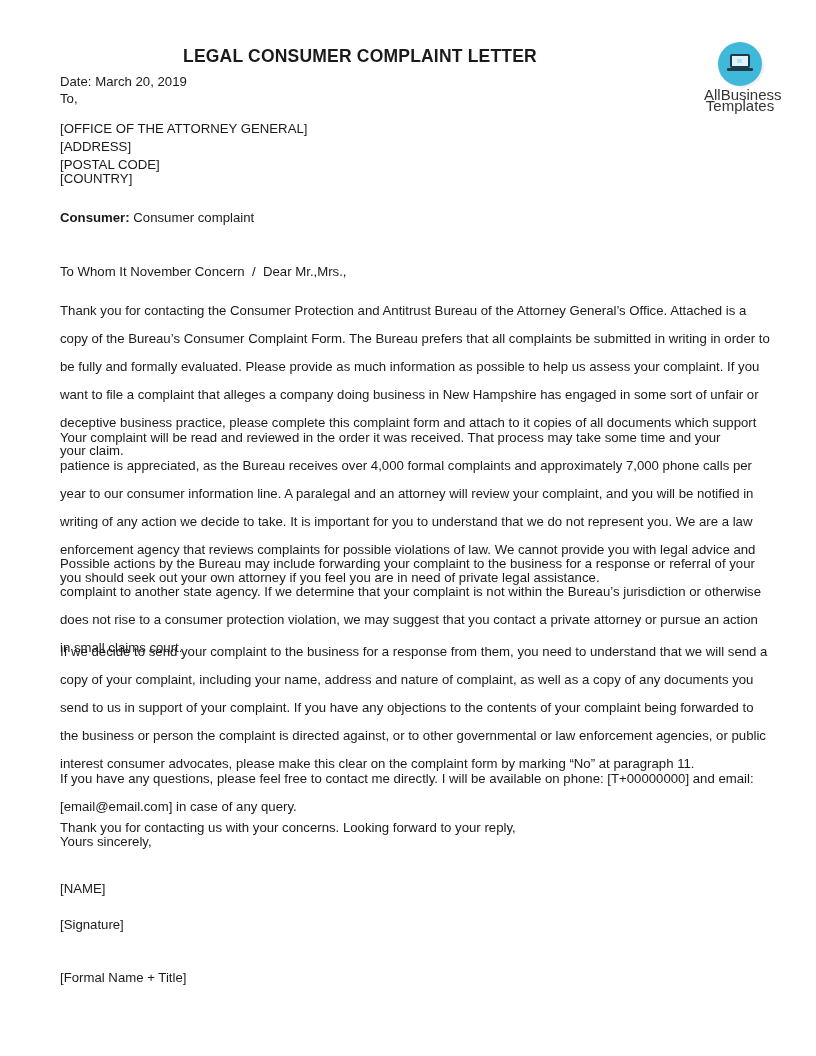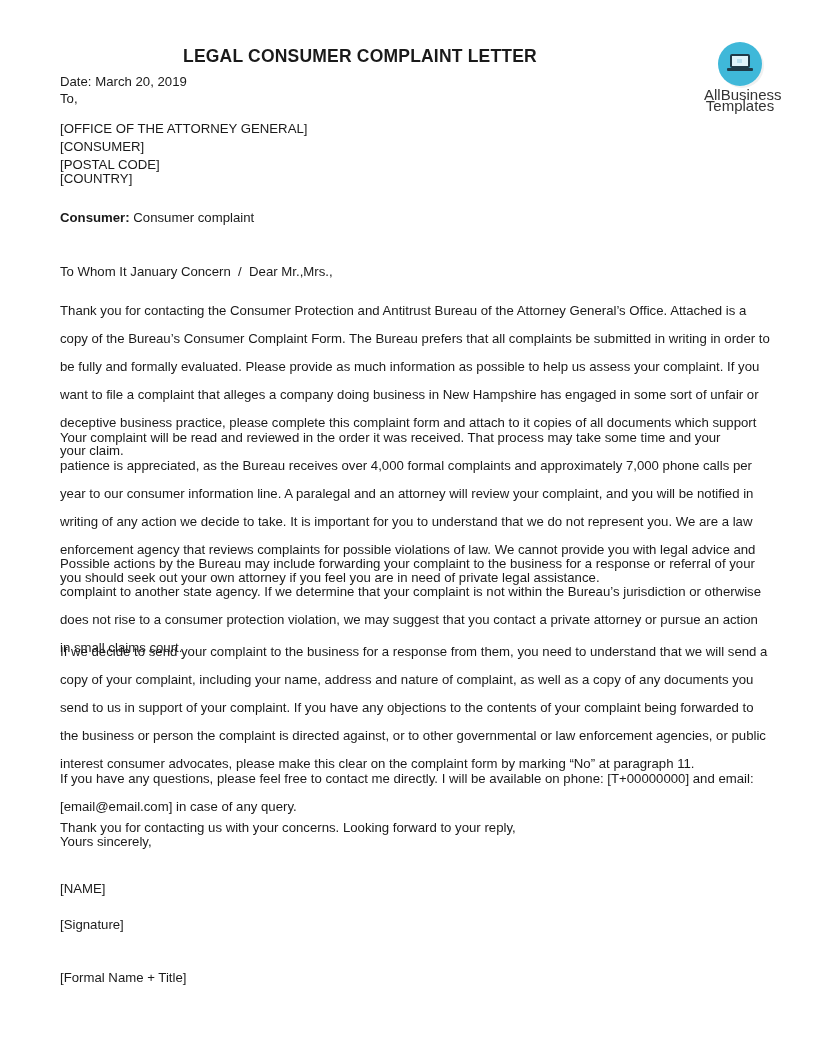--- a/index.html
+++ b/index.html
@@ -58,30 +58,30 @@
     <div class="logo-text">
       <div>AllBusiness</div>
       <div>Templates</div>
     </div>
   </div>
 
   <div class="line" style="top:73px;">Date: March 20, 2019</div>
 
   <div class="line" style="top:90px;">To,</div>
   <div class="line" style="top:120px;">[OFFICE OF THE ATTORNEY GENERAL]</div>
-  <div class="line" style="top:138px;">[CONSUMER]</div>
+  <div class="line" style="top:138px;">[ADDRESS]</div>
   <div class="line" style="top:156px;">[POSTAL CODE]</div>
   <div class="line" style="top:170px;">[COUNTRY]</div>
 
   <div class="line" style="top:209px;">
     <b class="label">Consumer:</b>
     <span>Consumer complaint</span>
   </div>
 
-  <div class="line" style="top:263px; white-space:pre;">To Whom It January Concern  /  Dear Mr.,Mrs.,</div>
+  <div class="line" style="top:263px; white-space:pre;">To Whom It November Concern  /  Dear Mr.,Mrs.,</div>
 
   <div class="para" style="top:297px;">Thank you for contacting the Consumer Protection and Antitrust Bureau of the Attorney General’s Office. Attached is a copy of the Bureau’s Consumer Complaint Form. The Bureau prefers that all complaints be submitted in writing in order to be fully and formally evaluated. Please provide as much information as possible to help us assess your complaint. If you want to file a complaint that alleges a company doing business in New Hampshire has engaged in some sort of unfair or deceptive business practice, please complete this complaint form and attach to it copies of all documents which support your claim.</div>
   <div class="para" style="top:424px;">Your complaint will be read and reviewed in the order it was received. That process may take some time and your patience is appreciated, as the Bureau receives over 4,000 formal complaints and approximately 7,000 phone calls per year to our consumer information line. A paralegal and an attorney will review your complaint, and you will be notified in writing of any action we decide to take. It is important for you to understand that we do not represent you. We are a law enforcement agency that reviews complaints for possible violations of law. We cannot provide you with legal advice and you should seek out your own attorney if you feel you are in need of private legal assistance.</div>
   <div class="para" style="top:550px;">Possible actions by the Bureau may include forwarding your complaint to the business for a response or referral of your complaint to another state agency. If we determine that your complaint is not within the Bureau’s jurisdiction or otherwise does not rise to a consumer protection violation, we may suggest that you contact a private attorney or pursue an action in small claims court.</div>
   <div class="para" style="top:638px;">If we decide to send your complaint to the business for a response from them, you need to understand that we will send a copy of your complaint, including your name, address and nature of complaint, as well as a copy of any documents you send to us in support of your complaint. If you have any objections to the contents of your complaint being forwarded to the business or person the complaint is directed against, or to other governmental or law enforcement agencies, or public interest consumer advocates, please make this clear on the complaint form by marking “No” at paragraph 11.</div>
   <div class="para" style="top:765px;">If you have any questions, please feel free to contact me directly. I will be available on phone: [T+00000000] and email: [email@email.com] in case of any query.</div>
   <div class="para" style="top:814px;">Thank you for contacting us with your concerns. Looking forward to your reply,</div>
 
   <div class="line" style="top:833px;text-align:center;">Yours sincerely,</div>
 

